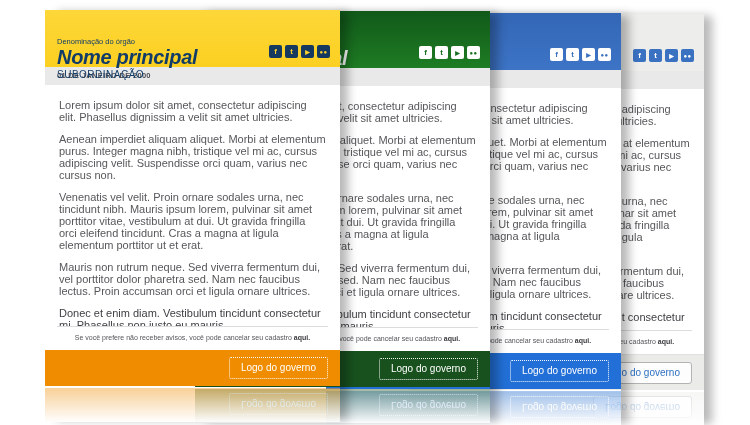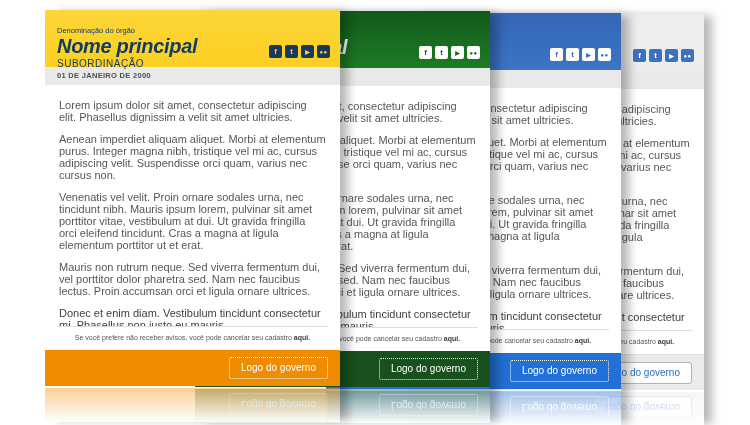--- a/index.html
+++ b/index.html
@@ -15,21 +15,21 @@
   .theme-gray  {left:409px;top:14px;z-index:1;}
 
   .page{height:376px;background:#ffffff;display:flex;flex-direction:column;overflow:hidden;}
 
   
   .header{height:57px;position:relative;padding:7px 12px 0;box-sizing:border-box;flex:none;}
   .theme-yellow .header{background:linear-gradient(180deg,#fdd739,#fcd021);color:#113c68;}
   .theme-green  .header{background:linear-gradient(180deg,#11591a,#1e7c23);color:#ffffff;}
   .theme-blue   .header{background:linear-gradient(180deg,#3366b5,#3d74c6);color:#ffffff;}
   .theme-gray   .header{background:#ededeb;color:#2e70c0;}
-  .org-label{font-size:7.5px;margin-top:9px;}
+  .org-label{font-size:7.5px;margin-top:20px;}
   .title{font-size:20px;font-weight:bold;letter-spacing:-0.3px;line-height:22px;font-style:italic;}
   .sub{font-size:10px;letter-spacing:0.5px;margin-top:1px;}
 
   .social{position:absolute;right:10px;bottom:9px;display:flex;gap:3px;}
   .icon{width:13px;height:13px;border-radius:2px;display:flex;align-items:center;
         justify-content:center;font-size:8px;font-weight:bold;line-height:1;}
   .icon.yt{font-size:6px;}
   .icon.fl{font-size:6px;letter-spacing:0.5px;}
   .theme-yellow .icon{background:#16395f;color:#fcd22c;}
   .theme-green  .icon{background:#ffffff;color:#187020;}

